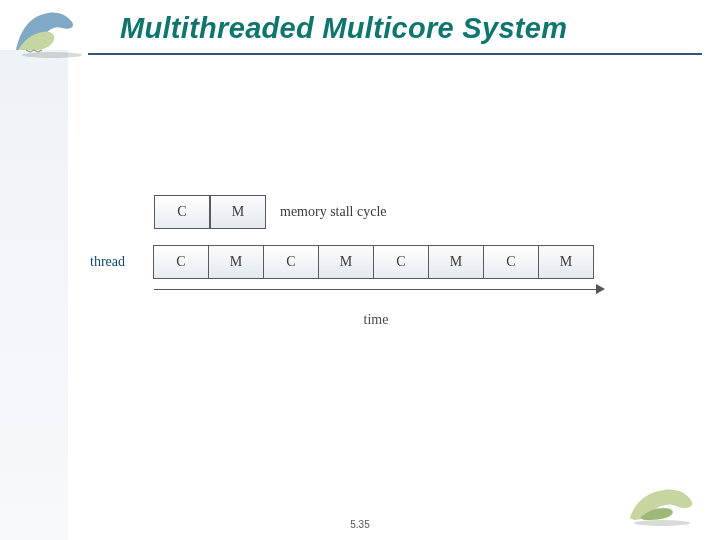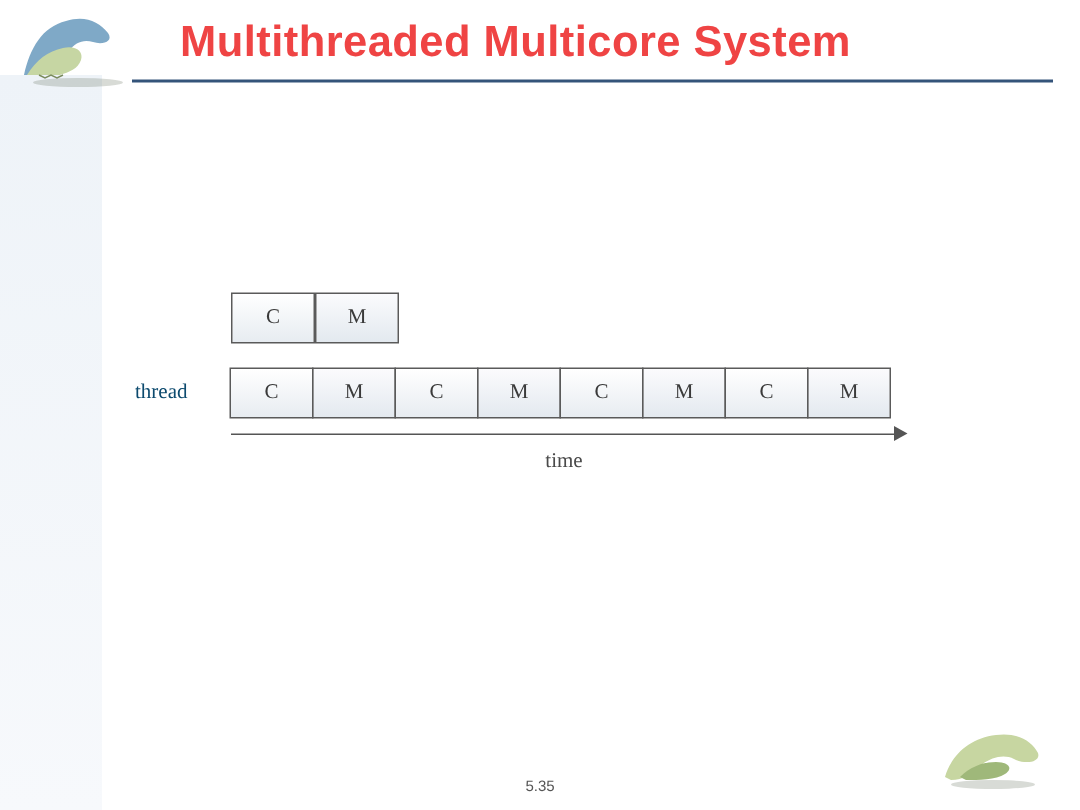--- a/index.html
+++ b/index.html
@@ -35,22 +35,23 @@
     bottom: 12px;
   }
   .bottom-logo svg { display: block; }
 
   .title {
     position: absolute;
     left: 120px;
     top: 12px;
     font-size: 29px;
     font-weight: bold;
-    color: #ef4444;
+    color: #0f766e;
     letter-spacing: 0.3px;
+    font-style: italic;
   }
   .title-rule {
     position: absolute;
     left: 88px;
     right: 18px;
     top: 53px;
     height: 2px;
     background: #34547a;
   }
 
@@ -119,21 +120,21 @@
     width: 0;
     height: 0;
     border-top: 5px solid transparent;
     border-bottom: 5px solid transparent;
     border-left: 9px solid #555;
   }
   .time-label {
     text-align: center;
     padding-left: 64px;
     width: 444px;
-    margin-top: 10px;
+    margin-top: 22px;
     color: #4a4a4a;
   }
 
   .page-number {
     position: absolute;
     left: 0; right: 0;
     bottom: 10px;
     text-align: center;
     font-size: 10px;
     color: #555;
@@ -156,20 +157,21 @@
 
 <div class="title">Multithreaded Multicore System</div>
 <div class="title-rule"></div>
 
 <div class="diagram">
 
   <div class="legend-row">
     <div class="spacer-64"></div>
     <div class="cell c">C</div>
     <div class="cell m">M</div>
+    <div class="legend-text">memory stall cycle</div>
   </div>
 
   <div class="thread-row">
     <div class="thread-label">thread</div>
     <div class="cell c">C</div>
     <div class="cell m">M</div>
     <div class="cell c">C</div>
     <div class="cell m">M</div>
     <div class="cell c">C</div>
     <div class="cell m">M</div>

